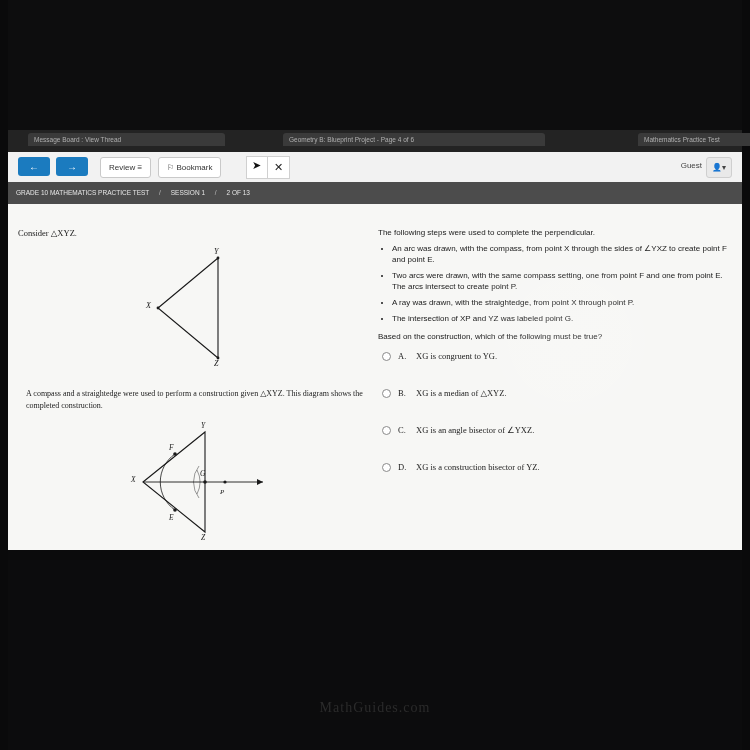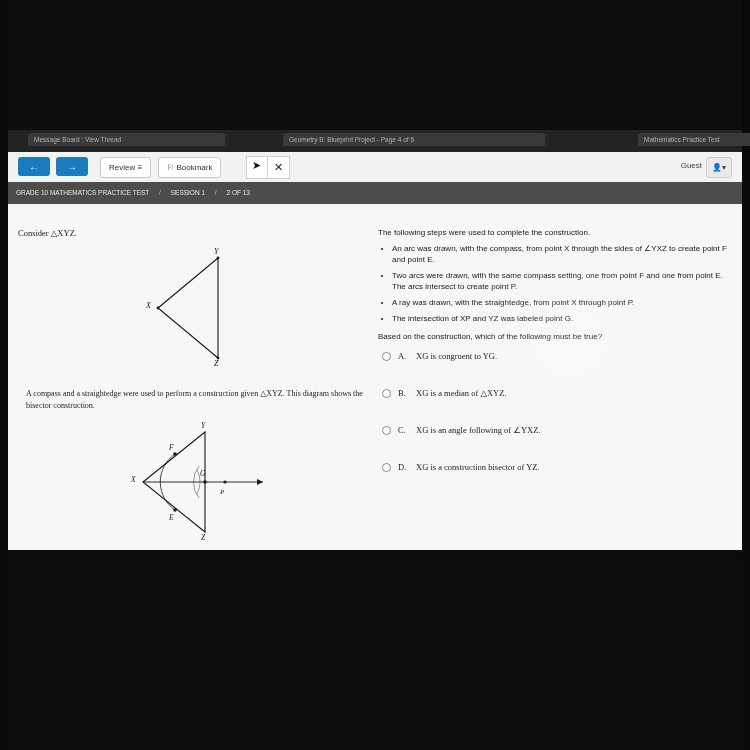--- a/index.html
+++ b/index.html
@@ -167,21 +167,21 @@
             <polygon points="20,62 80,12 80,112" fill="none" stroke="#1a1a1a" stroke-width="1.1"></polygon>
             <circle cx="20" cy="62" r="1.4" fill="#1a1a1a"></circle>
             <circle cx="80" cy="12" r="1.4" fill="#1a1a1a"></circle>
             <circle cx="80" cy="112" r="1.4" fill="#1a1a1a"></circle>
             <text x="76" y="8" font-size="8" font-family="Liberation Serif, serif" font-style="italic" fill="#1a1a1a">Y</text>
             <text x="8" y="62" font-size="8" font-family="Liberation Serif, serif" font-style="italic" fill="#1a1a1a">X</text>
             <text x="76" y="120" font-size="8" font-family="Liberation Serif, serif" font-style="italic" fill="#1a1a1a">Z</text>
           </svg>
         </div>
 
-        <div class="para-below serif">A compass and a straightedge were used to perform a construction given △XYZ. This diagram shows the bisector construction.</div>
+        <div class="para-below serif">A compass and a straightedge were used to perform a construction given △XYZ. This diagram shows the completed construction.</div>
 
         <div class="fig2">
           <svg width="180" height="120" viewBox="0 0 180 120">
             <polygon points="30,62 92,12 92,112" fill="none" stroke="#1a1a1a" stroke-width="1.1"></polygon>
             <path d="M 62,34 A 34 34 0 0 0 62,90" fill="none" stroke="#1a1a1a" stroke-width="0.8"></path>
             <path d="M 84,50 A 26 26 0 0 1 84,74" fill="none" stroke="#555" stroke-width="0.6"></path>
             <path d="M 86,46 A 26 26 0 0 0 86,78" fill="none" stroke="#555" stroke-width="0.6"></path>
             <line x1="30" y1="62" x2="150" y2="62" stroke="#1a1a1a" stroke-width="0.9"></line>
             <polygon points="150,62 144,59 144,65" fill="#1a1a1a"></polygon>
             <circle cx="62" cy="34" r="1.8" fill="#1a1a1a"></circle>
@@ -193,21 +193,21 @@
             <text x="87" y="56" font-size="7.5" font-family="Liberation Serif, serif" font-style="italic" fill="#1a1a1a">G</text>
             <text x="107" y="74" font-size="7" font-family="Liberation Serif, serif" font-style="italic" fill="#1a1a1a">P</text>
             <text x="88" y="8" font-size="7.5" font-family="Liberation Serif, serif" font-style="italic" fill="#1a1a1a">Y</text>
             <text x="18" y="62" font-size="7.5" font-family="Liberation Serif, serif" font-style="italic" fill="#1a1a1a">X</text>
             <text x="88" y="120" font-size="7.5" font-family="Liberation Serif, serif" font-style="italic" fill="#1a1a1a">Z</text>
           </svg>
         </div>
       </div>
 
       <div class="col-right">
-        <div class="steps-intro">The following steps were used to complete the construction.</div>
+        <div class="steps-intro">The following steps were used to complete the perpendicular.</div>
         <ul class="steps">
           <li>An arc was drawn, with the compass, from point X through the sides of ∠YXZ to create point F and point E.</li>
           <li>Two arcs were drawn, with the same compass setting, one from point F and one from point E. The arcs intersect to create point P.</li>
           <li>A ray was drawn, with the straightedge, from point X through point P.</li>
           <li>The intersection of XP and YZ was labeled point G.</li>
         </ul>
 
         <div class="question">
           <span>Based on the construction, which of the following must be true?</span>
         </div>
@@ -219,27 +219,28 @@
             <span class="ch-text">XG is congruent to YG.</span>
           </div>
           <div class="choice" style="margin-top:11px;">
             <span class="radio"></span>
             <span class="ch-letter">B.</span>
             <span class="ch-text">XG is a median of △XYZ.</span>
           </div>
           <div class="choice" style="margin-top:11px;">
             <span class="radio"></span>
             <span class="ch-letter">C.</span>
-            <span class="ch-text">XG is an angle following of ∠YXZ.</span>
+            <span class="ch-text">XG is an angle bisector of ∠YXZ.</span>
           </div>
           <div class="choice" style="margin-top:11px;">
             <span class="radio"></span>
             <span class="ch-letter">D.</span>
             <span class="ch-text">XG is a construction bisector of YZ.</span>
           </div>
         </div>
       </div>
 
     </div>
   </div>
 
   <div class="glare"></div>
+  <div class="watermark">MathGuides.com</div>
 </div>
 
 </body></html>

